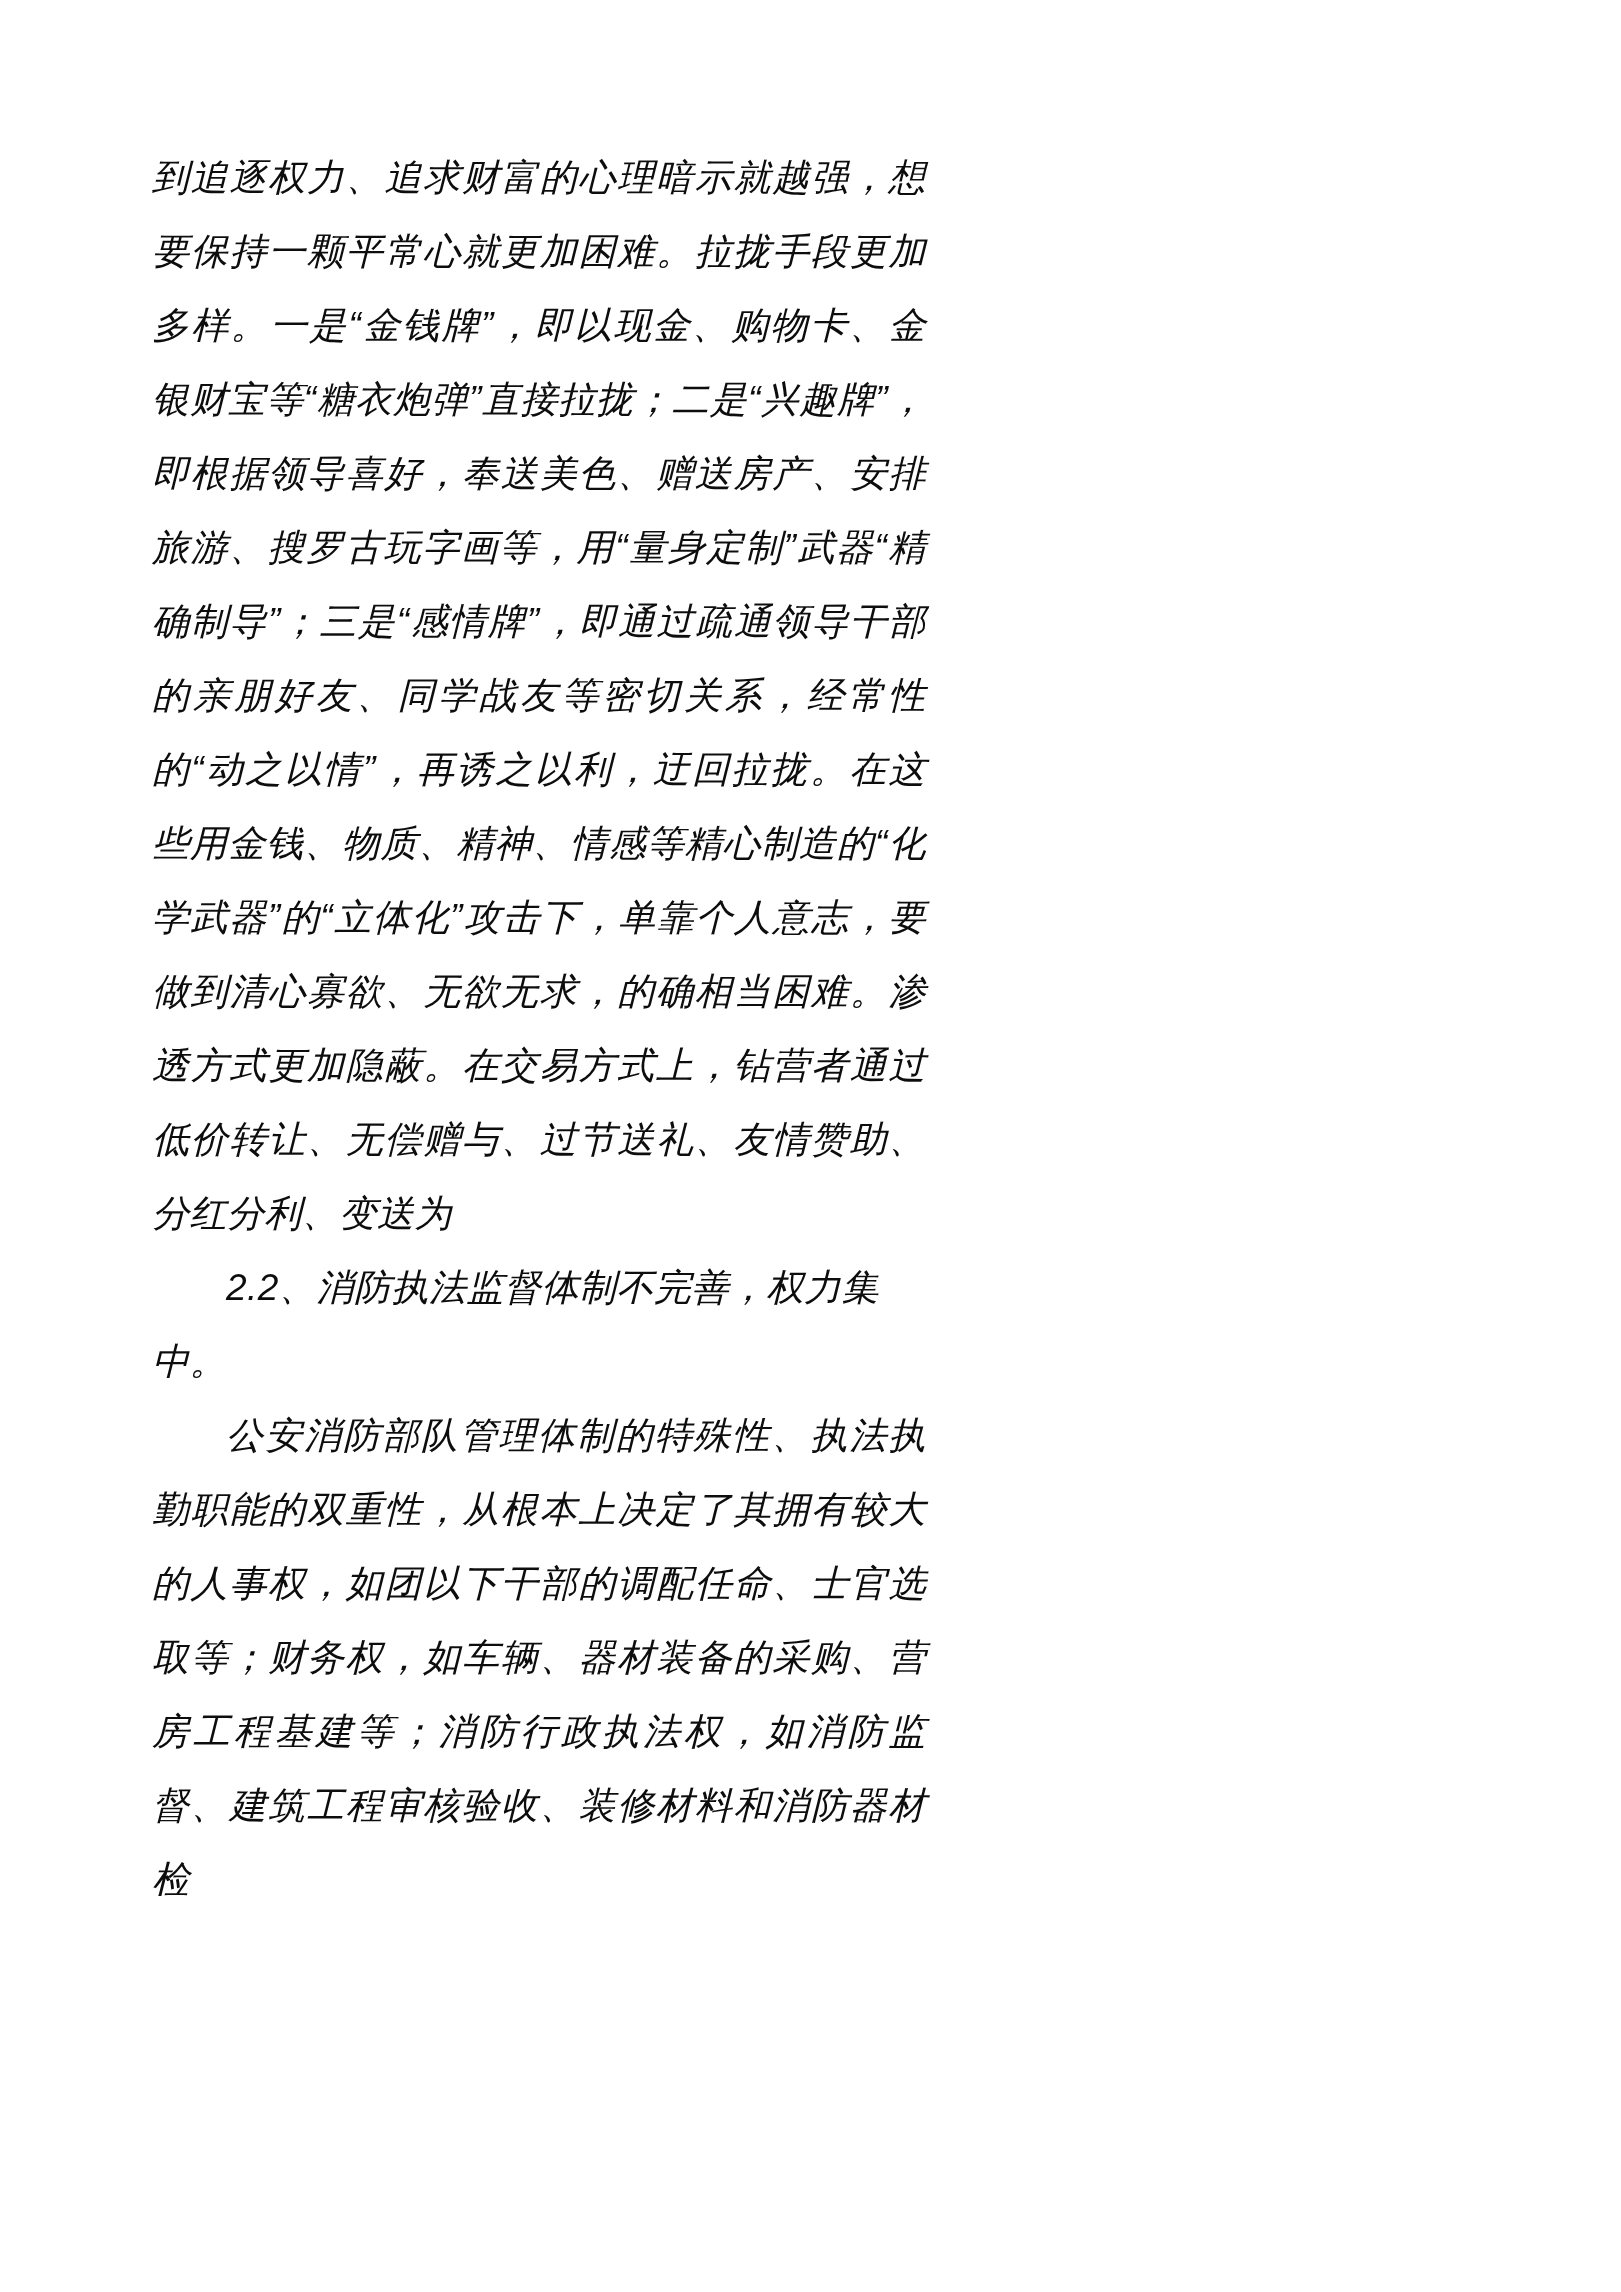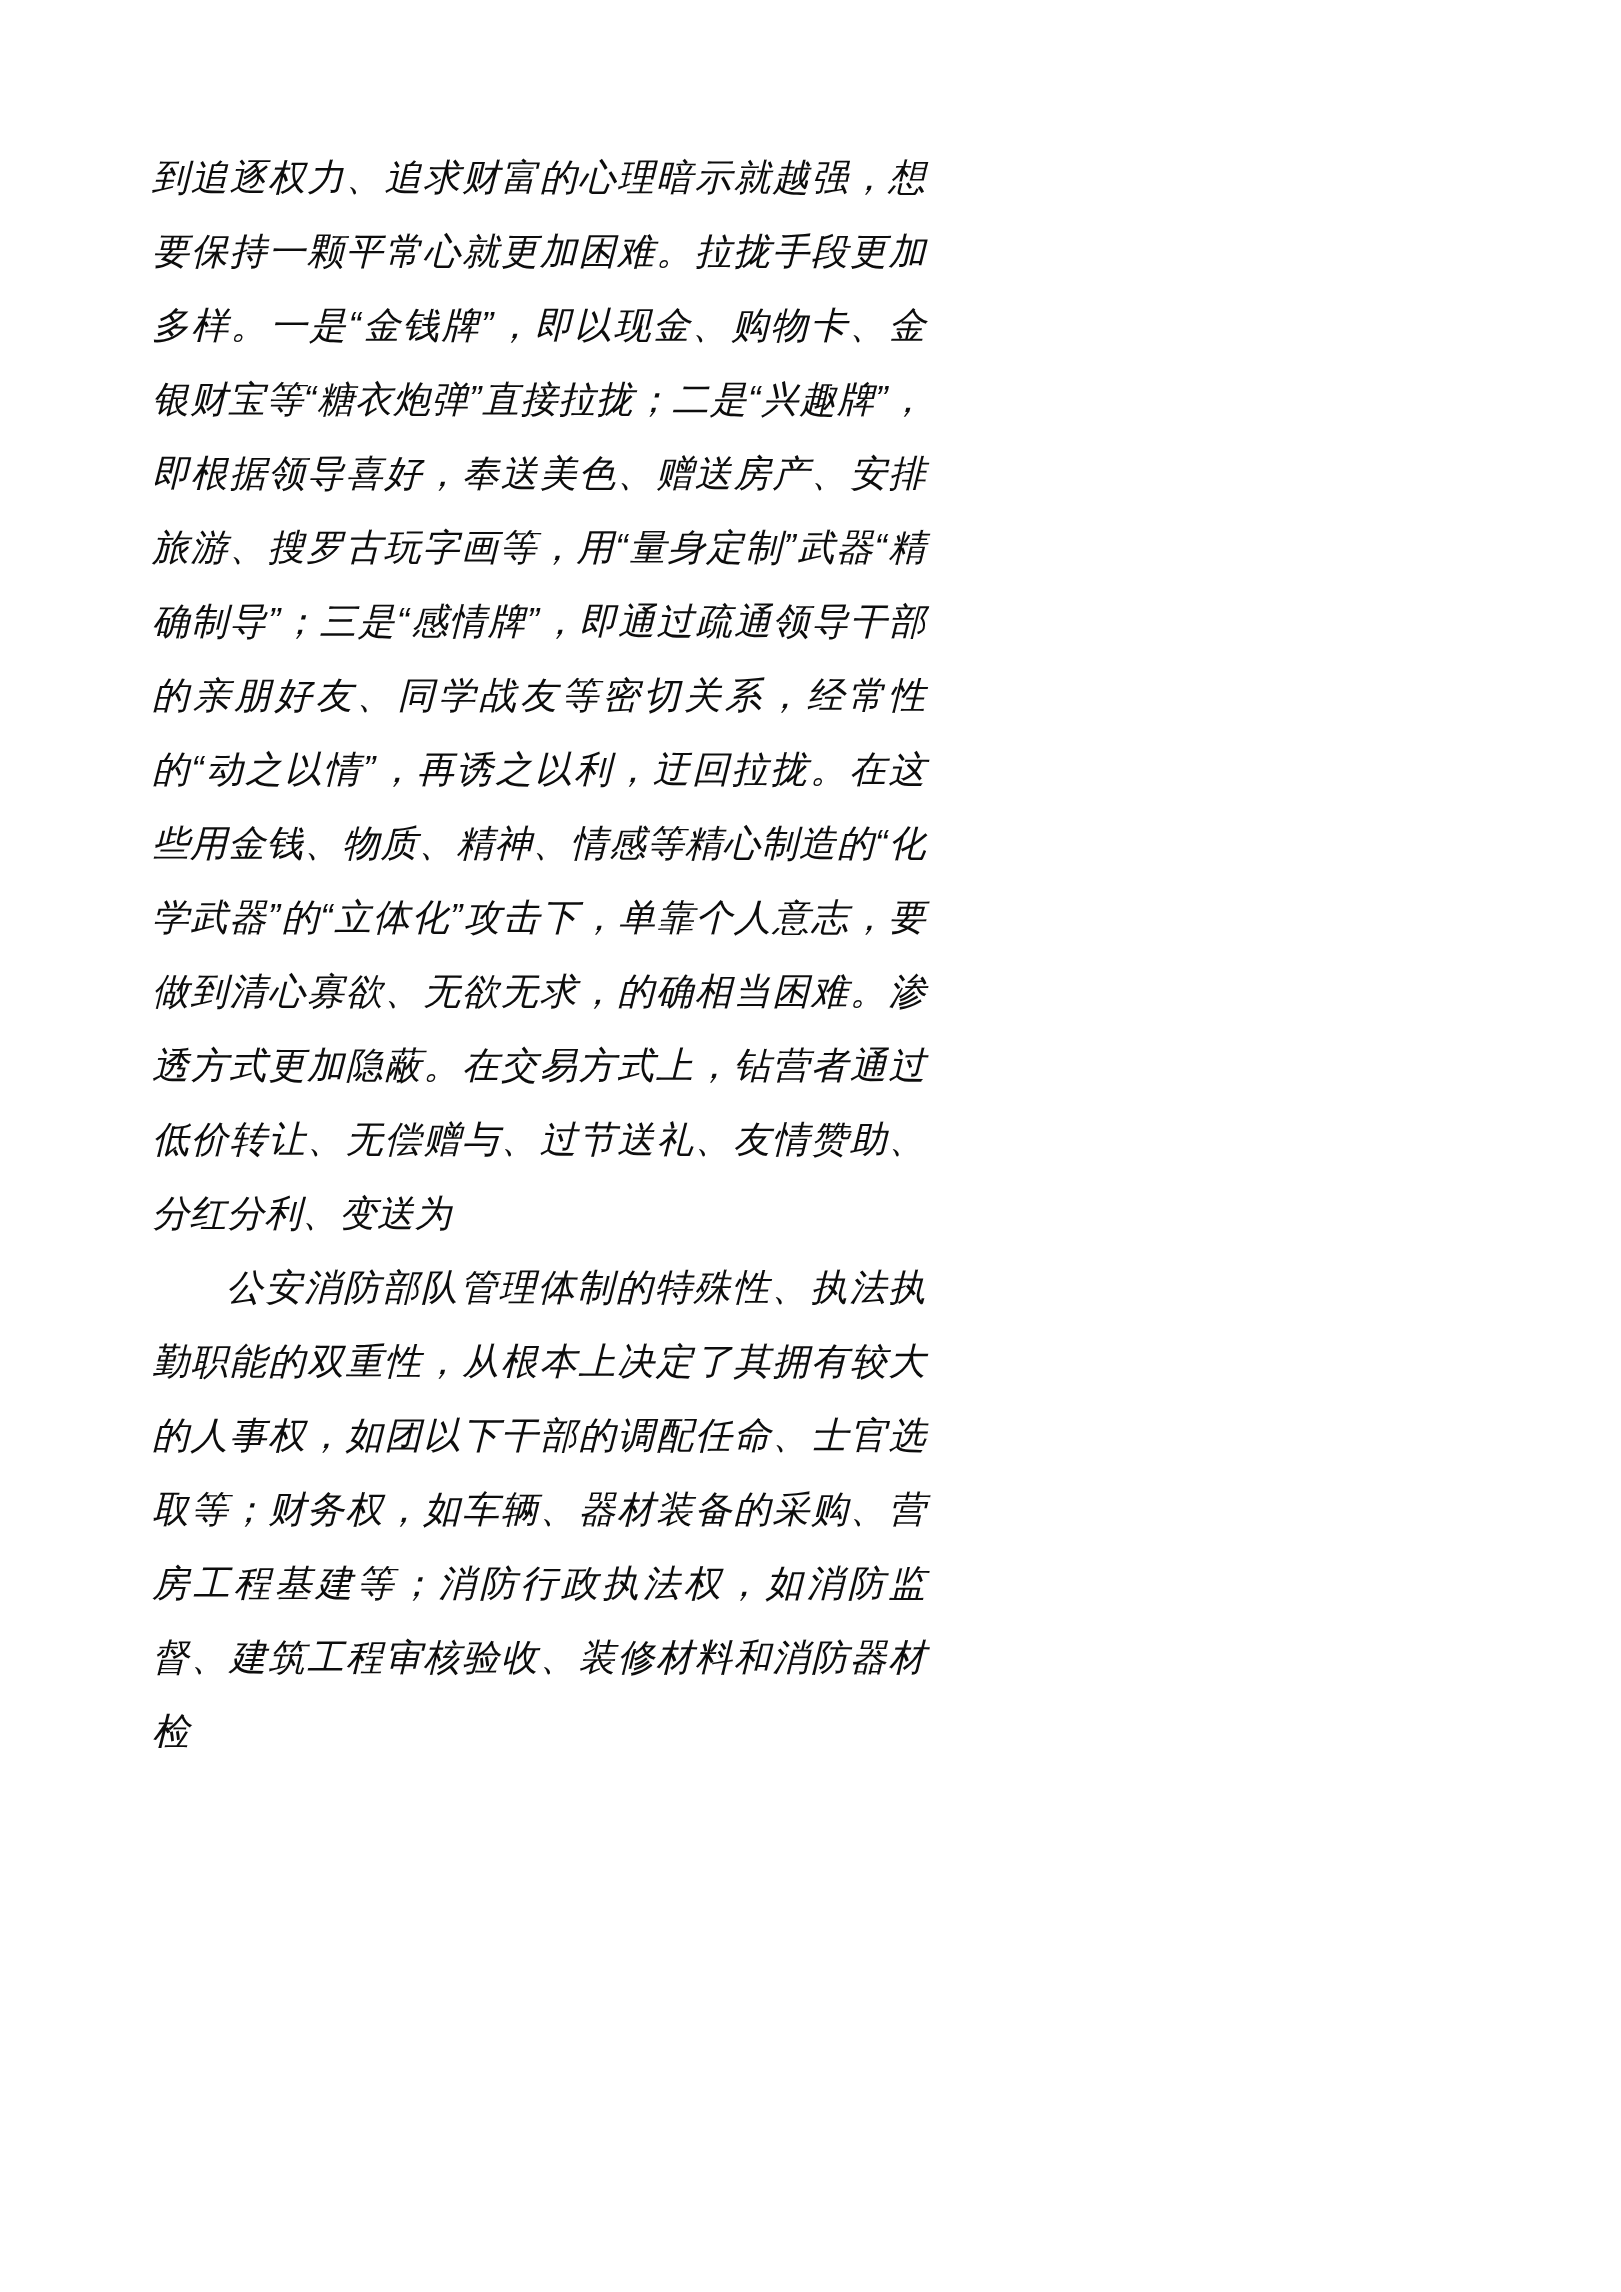--- a/index.html
+++ b/index.html
@@ -68,18 +68,19 @@
 </style>
 </head>
 <body>
 
 <div id="page">
   <div id="text-column">
 
     <p class="para continued">到追逐权力、追求财富的心理暗示就越强，想要保持一颗平常心就更加困难。拉拢手段更加多样。一是“金钱牌”，即以现金、购物卡、金银财宝等“糖衣炮弹”直接拉拢；二是“兴趣牌”，即根据领导喜好，奉送美色、赠送房产、安排旅游、搜罗古玩字画等，用“量身定制”武器“精确制导”；三是“感情牌”，即通过疏通领导干部的亲朋好友、同学战友等密切关系，经常性的“动之以情”，再诱之以利，迂回拉拢。在这些用金钱、物质、精神、情感等精心制造的“化学武器”的“立体化”攻击下，单靠个人意志，要做到清心寡欲、无欲无求，的确相当困难。渗透方式更加隐蔽。在交易方式上，钻营者通过低价转让、无偿赠与、过节送礼、友情赞助、分红分利、变送为</p>
 
 
+    <p class="heading">2.2、消防执法监督体制不完善，权力集中。</p>
 
     <p class="para indented">公安消防部队管理体制的特殊性、执法执勤职能的双重性，从根本上决定了其拥有较大的人事权，如团以下干部的调配任命、士官选取等；财务权，如车辆、器材装备的采购、营房工程基建等；消防行政执法权，如消防监督、建筑工程审核验收、装修材料和消防器材检</p>
 
   </div>
 </div>
 
 
 </body></html>

